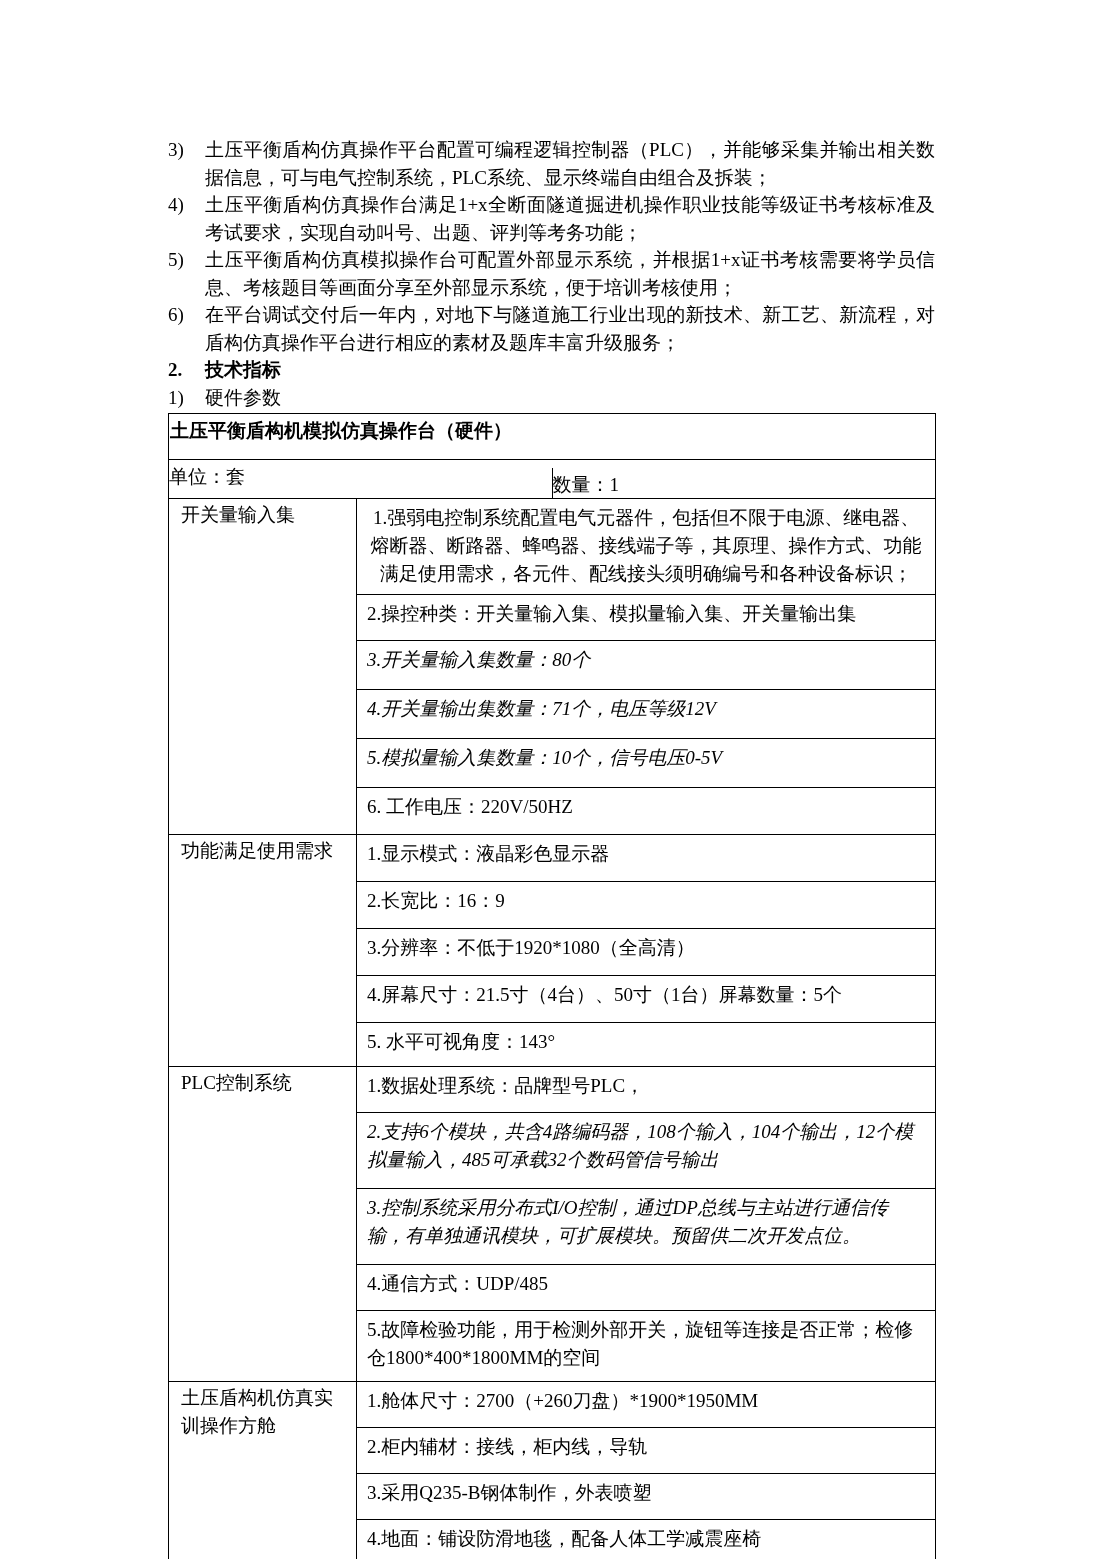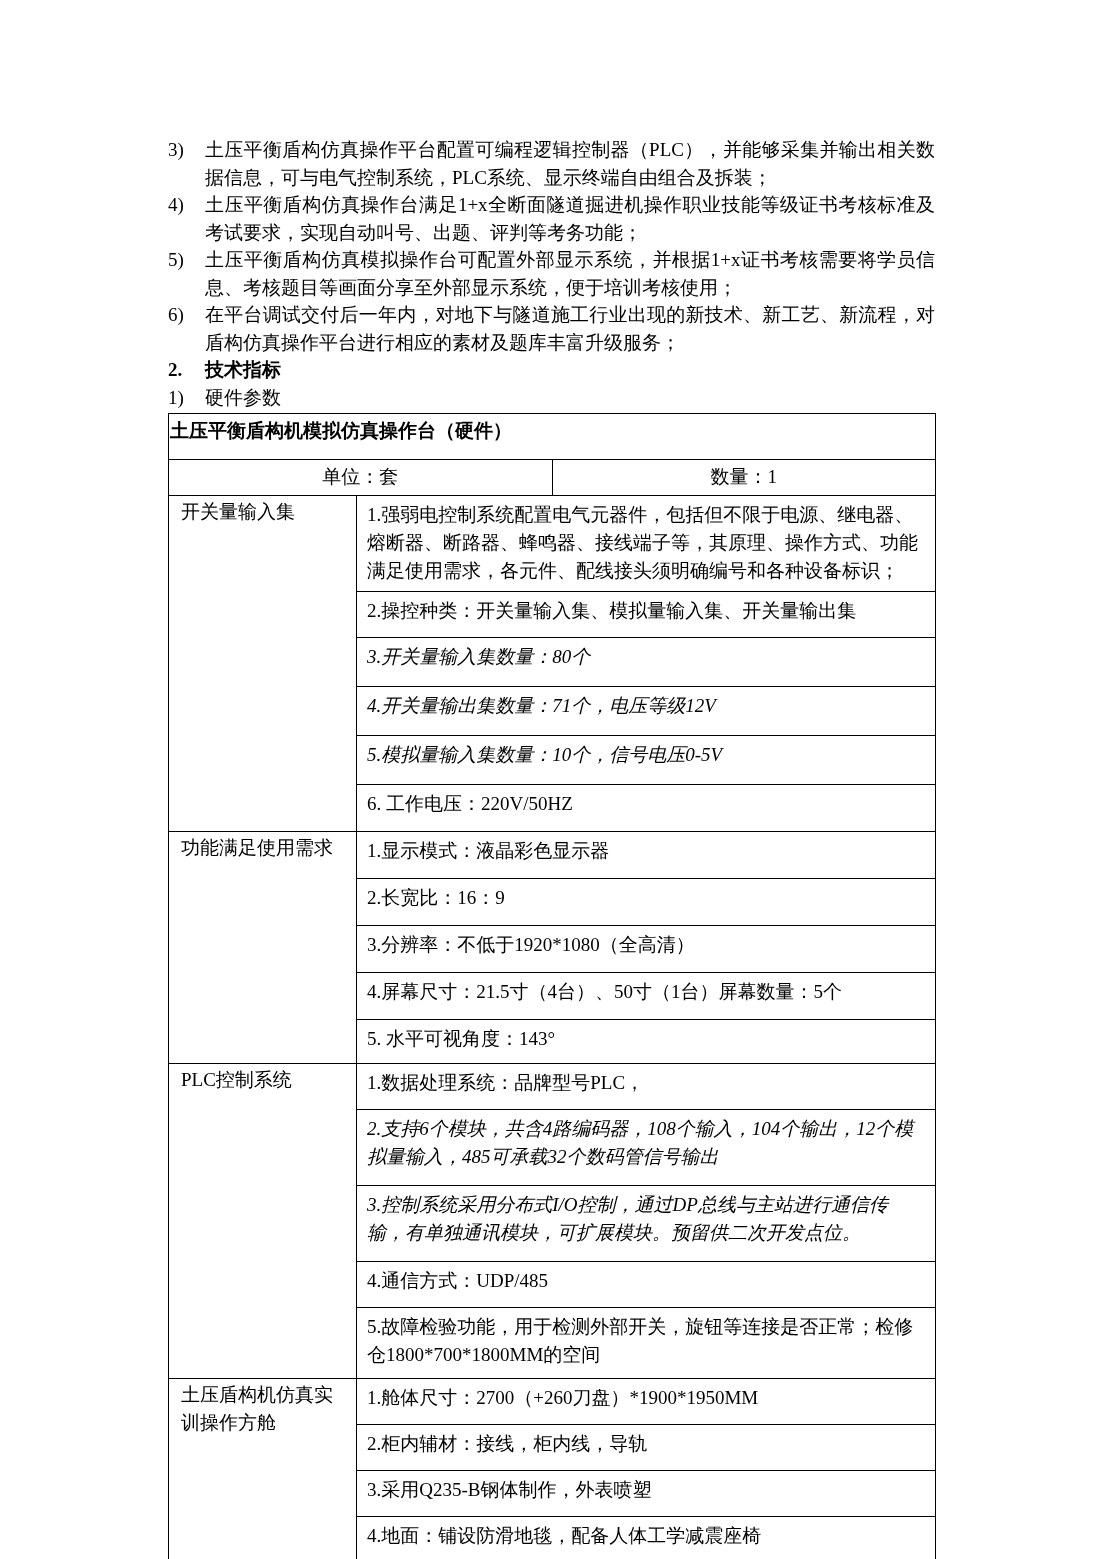--- a/index.html
+++ b/index.html
@@ -59,42 +59,43 @@
   td.units-cell {
     padding: 0;
     height: 35px;
   }
   .units-flex {
     display: flex;
     height: 100%;
   }
   .units-flex .half {
     flex: 1;
-    text-align: center;
+    text-align: left;
     padding-top: 4px;
   }
   .units-flex .half + .half {
     border-left: 1px solid #000000;
+    margin-top: 8px;
   }
   td.label-cell {
     vertical-align: middle;
     padding: 2px 14px 2px 12px;
     line-height: 28px;
   }
   td.spec {
     padding: 5px 10px 0 10px;
     line-height: 28px;
   }
   .h38 { height: 38px; }
   .h40 { height: 40px; }
   .h41 { height: 41px; }
   .h43 { height: 43px; font-style: italic; }
   .h65 { height: 65px; }
   .h70 { height: 70px; font-style: italic; }
-  .h90 { height: 90px; }
+  .h90 { height: 90px; text-align: center; }
 </style>
 </head>
 <body>
 
 <div class="canvas">
   <div class="content">
 
     <div class="li">
       <span class="num">3)</span>
       <span class="txt">土压平衡盾构仿真操作平台配置可编程逻辑控制器（PLC），并能够采集并输出相关数据信息，可与电气控制系统，PLC系统、显示终端自由组合及拆装；</span>
@@ -183,21 +184,21 @@
         <tr>
           <td class="spec h70">2.支持6个模块，共含4路编码器，108个输入，104个输出，12个模拟量输入，485可承载32个数码管信号输出</td>
         </tr>
         <tr>
           <td class="spec h70">3.控制系统采用分布式I/O控制，通过DP总线与主站进行通信传输，有单独通讯模块，可扩展模块。预留供二次开发点位。</td>
         </tr>
         <tr>
           <td class="spec h40">4.通信方式：UDP/485</td>
         </tr>
         <tr>
-          <td class="spec h65">5.故障检验功能，用于检测外部开关，旋钮等连接是否正常；检修仓1800*700*1800MM的空间</td>
+          <td class="spec h65">5.故障检验功能，用于检测外部开关，旋钮等连接是否正常；检修仓1800*400*1800MM的空间</td>
         </tr>
 
         <tr>
           <td rowspan="4" class="label-cell">土压盾构机仿真实训操作方舱</td>
           <td class="spec h40">1.舱体尺寸：2700（+260刀盘）*1900*1950MM</td>
         </tr>
         <tr>
           <td class="spec h40">2.柜内辅材：接线，柜内线，导轨</td>
         </tr>
         <tr>

